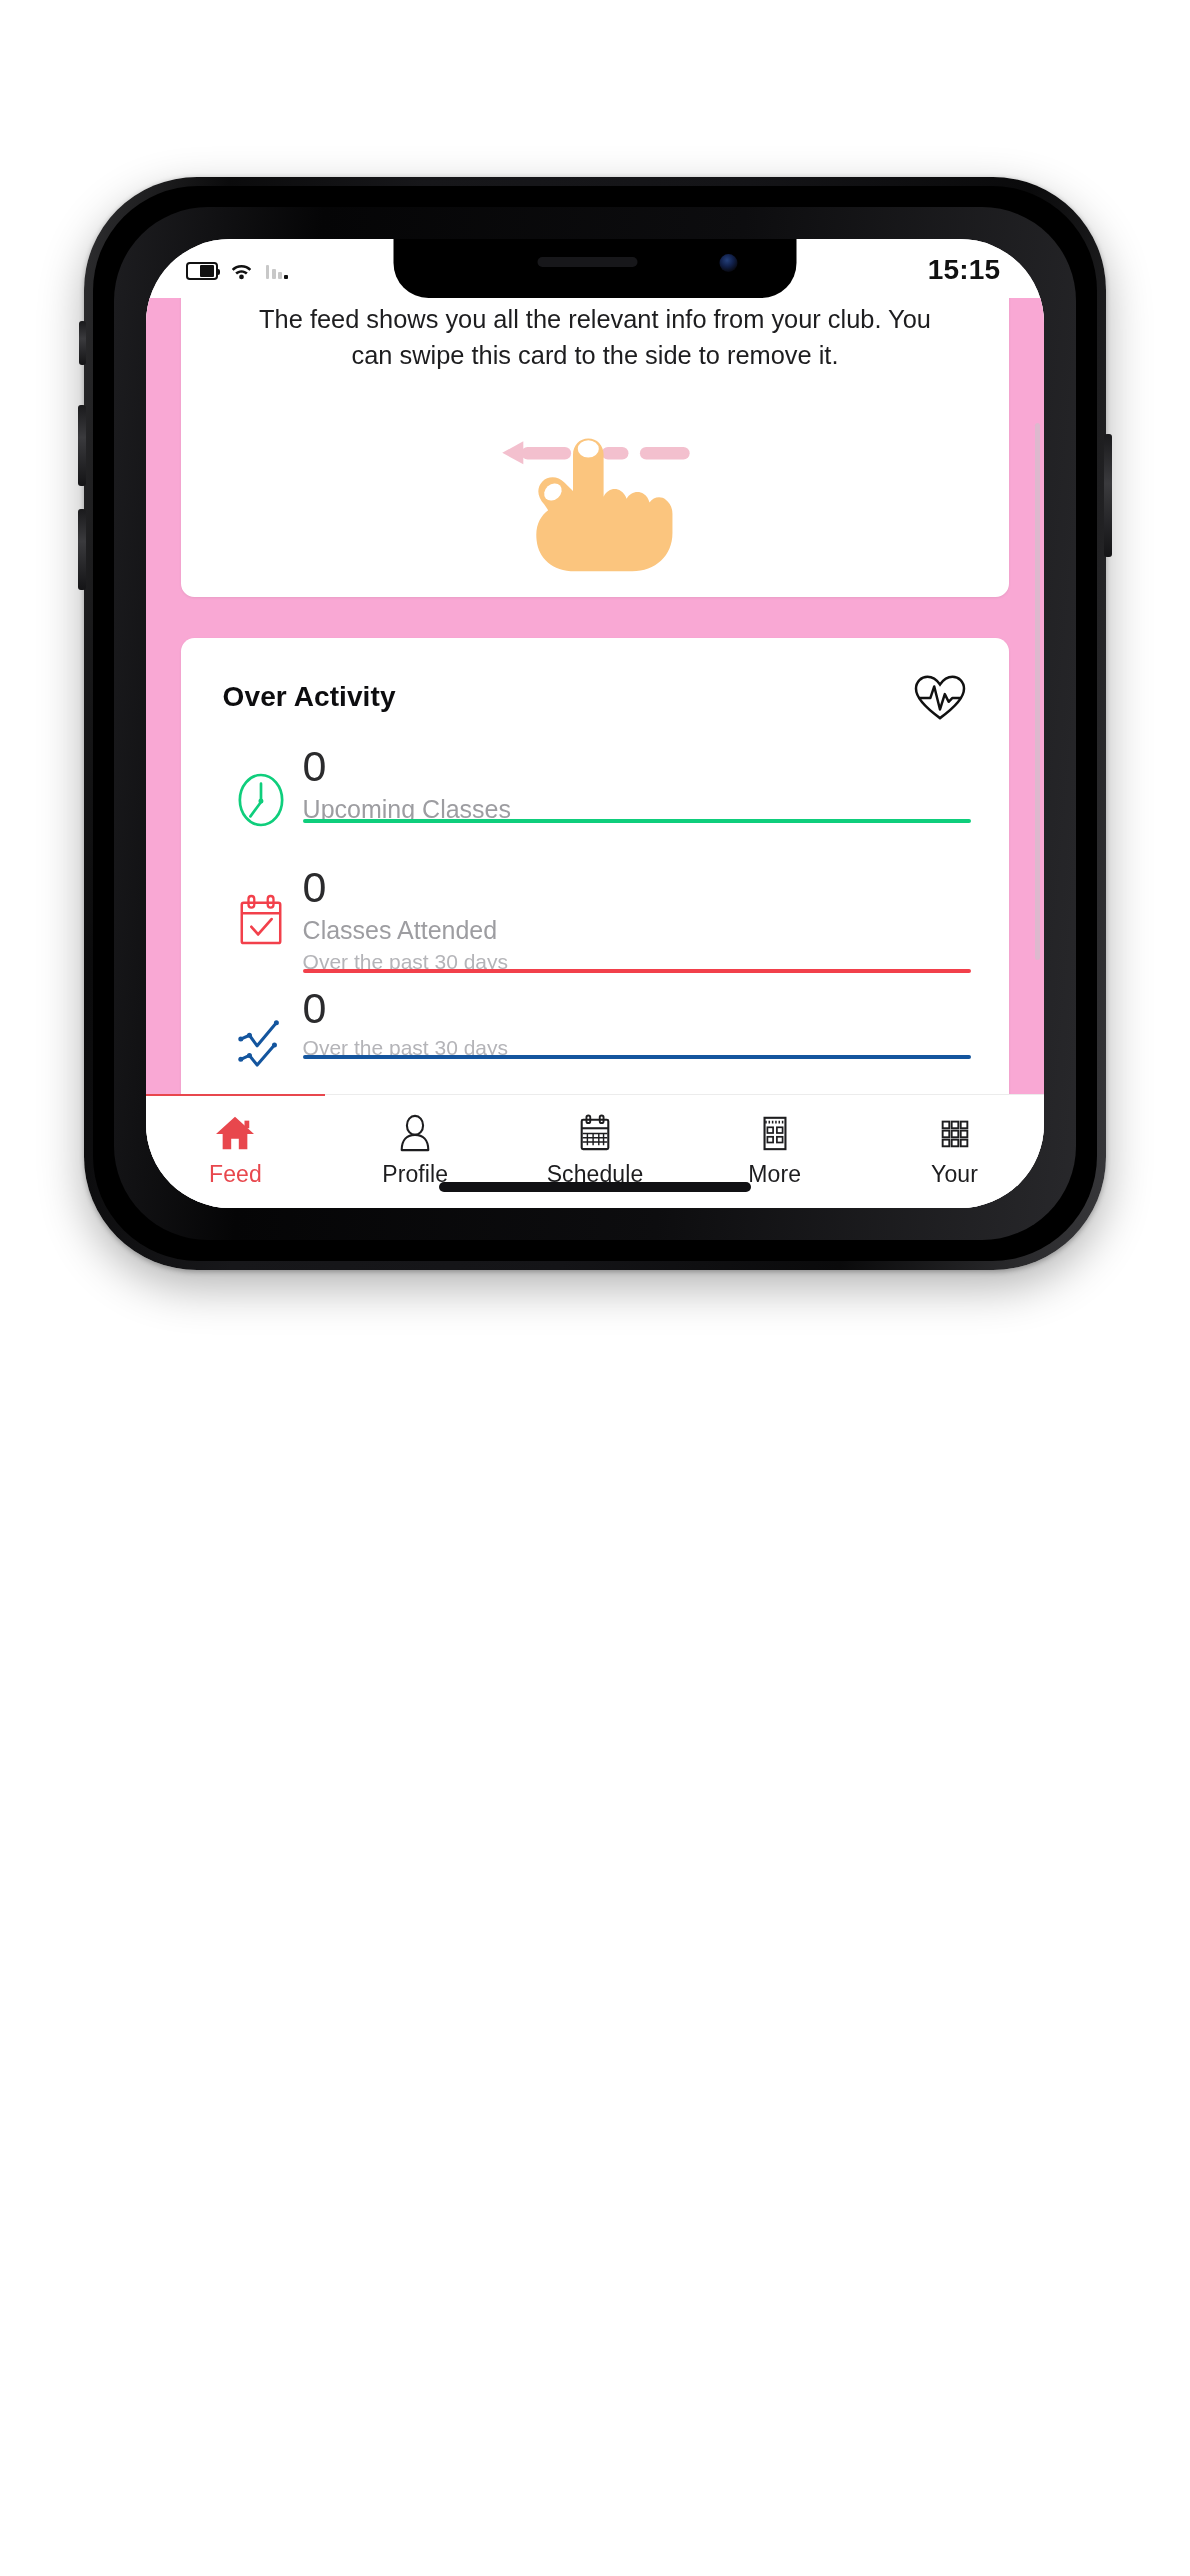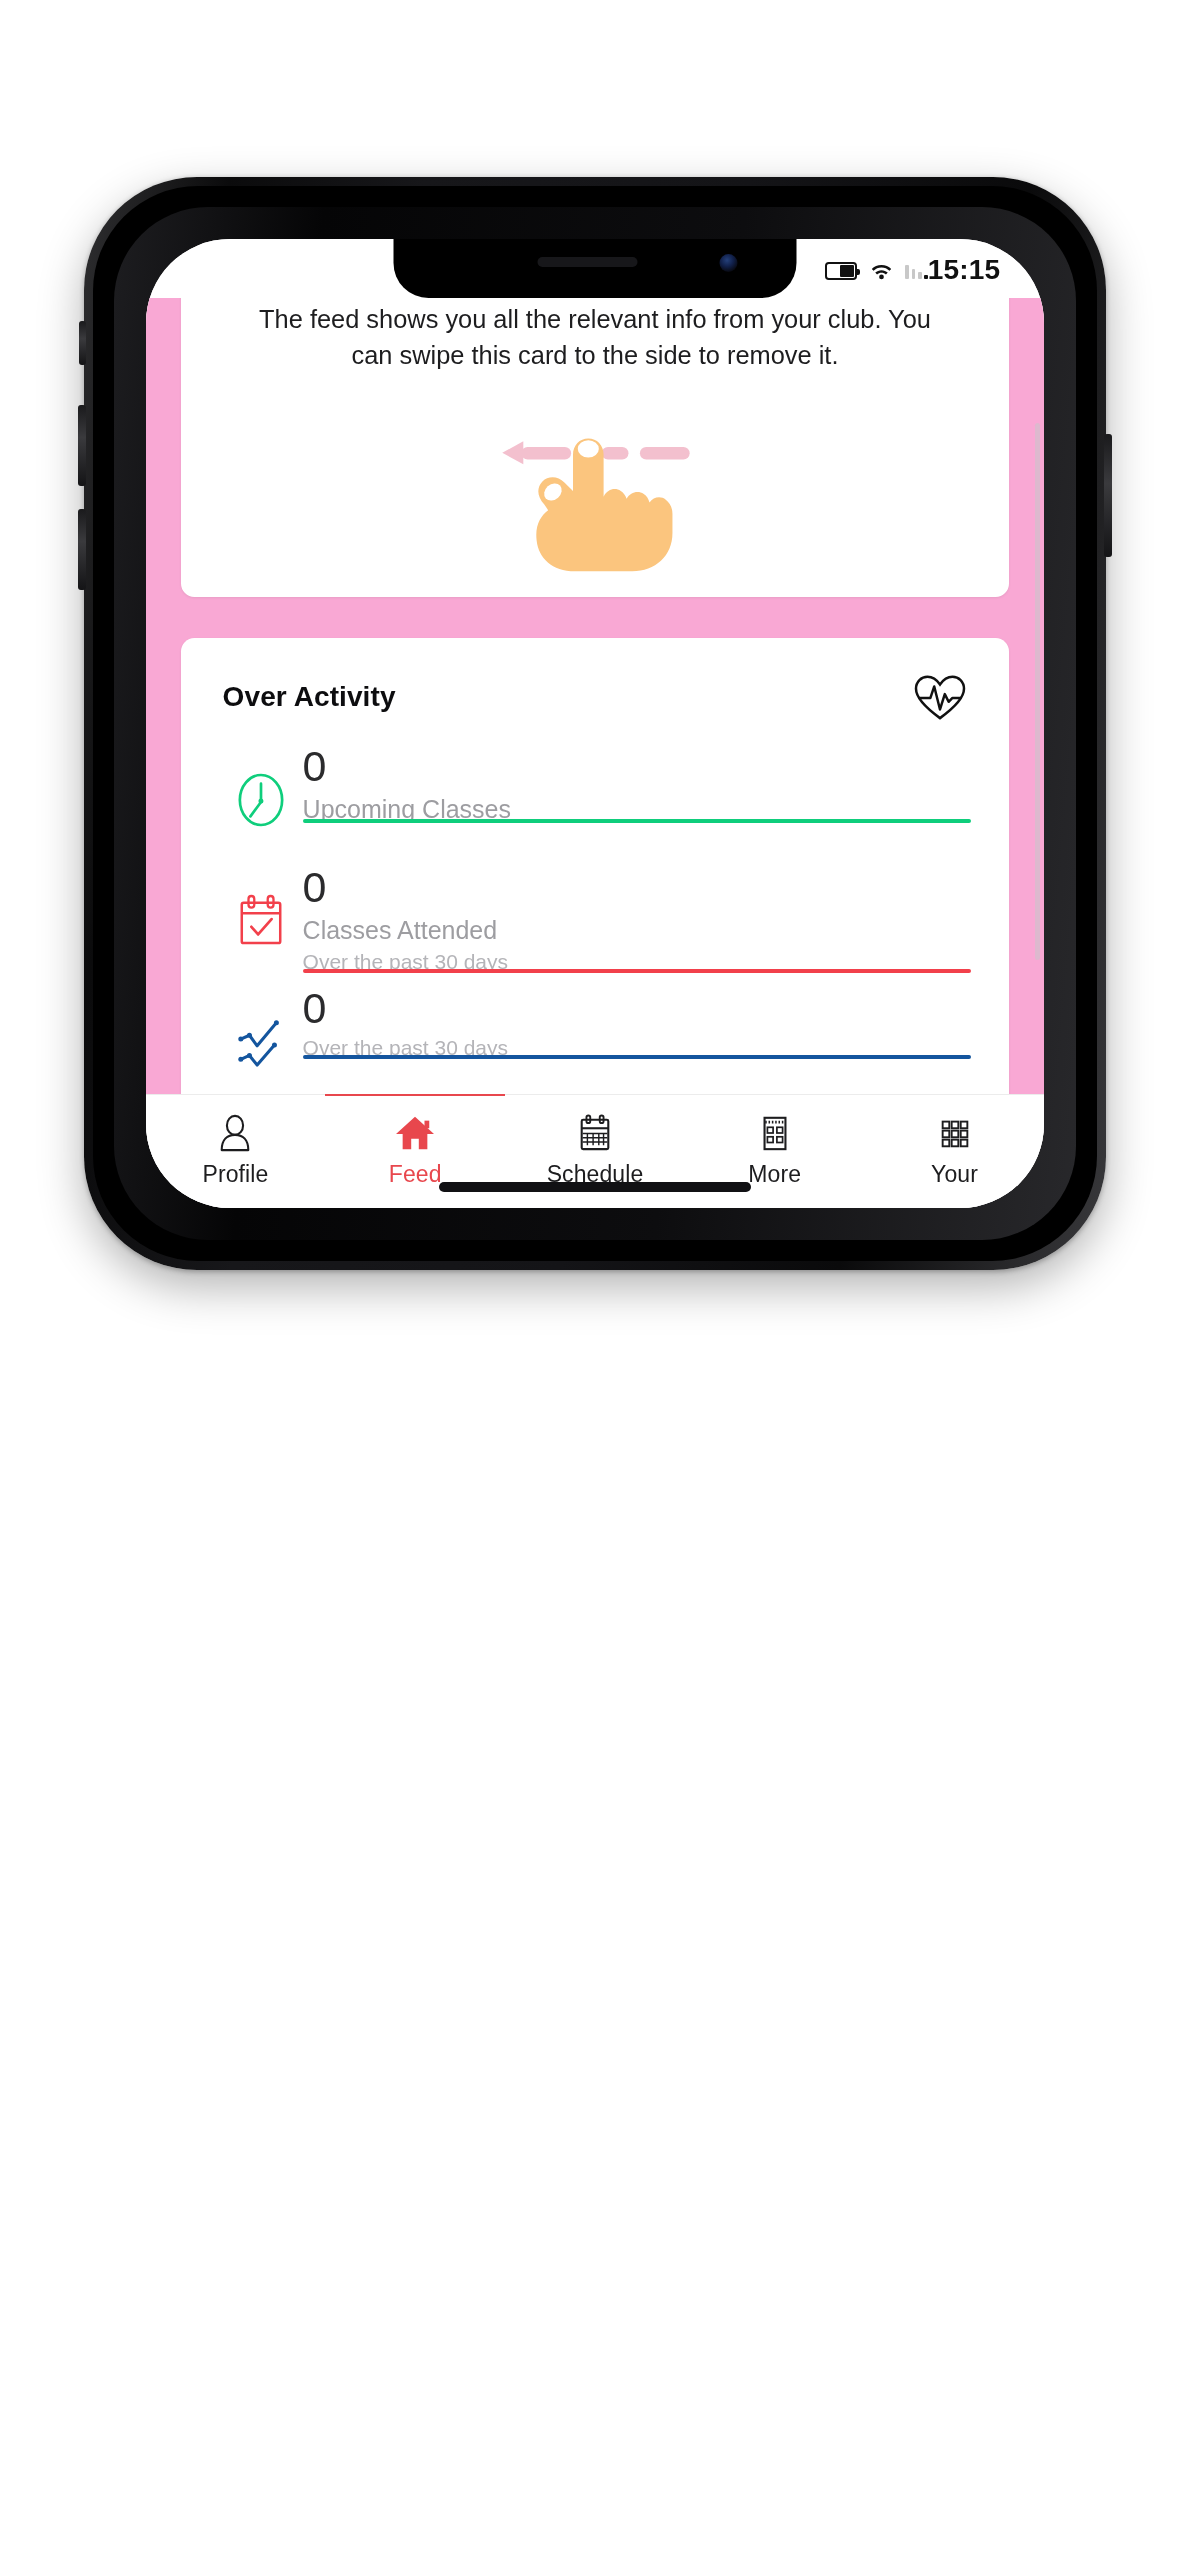--- a/index.html
+++ b/index.html
@@ -105,21 +105,21 @@
   .status-bar {
     position: absolute;
     top: 0;
     left: 0;
     right: 0;
     height: 59px;
     z-index: 35;
     background: #ffffff;
     display: flex;
     align-items: center;
-    justify-content: flex-end;
+    justify-content: space-between;
     padding: 0 44px 0 40px;
     box-sizing: border-box;
   }
   .status-left {
     display: flex;
     align-items: center;
     gap: 12.5px;
     padding-top: 5.8px;
   }
   .battery-ico {
@@ -501,39 +501,39 @@
                 </div>
 
               </div>
             </div>
 
             <div class="scrollbar"></div>
           </div>
 
           <div class="tab-bar">
 
-            <div class="tab">
-              <span class="tab-ico">
-                <svg viewBox="0 0 44 40" width="42" height="38" aria-hidden="true">
-                  <ellipse cx="22" cy="12" rx="8.5" ry="10" fill="none" stroke="#1D1D1F" stroke-width="2.2"></ellipse>
-                  <path d="M8 38 C8 27 14 22 22 22 C30 22 36 27 36 38 Z" fill="none" stroke="#1D1D1F" stroke-width="2.2" stroke-linejoin="round"></path>
-                </svg>
-              </span>
-              <span class="tab-label">Profile</span>
-            </div>
-
             <div class="tab active">
               <div class="tab-indicator"></div>
               <span class="tab-ico">
                 <svg viewBox="0 0 44 40" width="42" height="38" aria-hidden="true">
                   <path d="M22 3 L42 21 L35 21 L35 37 L26 37 L26 26 L18 26 L18 37 L9 37 L9 21 L2 21 Z" fill="#E8474D"></path>
                   <rect x="32" y="7" width="5" height="8" fill="#E8474D"></rect>
                 </svg>
               </span>
               <span class="tab-label">Feed</span>
+            </div>
+
+            <div class="tab">
+              <span class="tab-ico">
+                <svg viewBox="0 0 44 40" width="42" height="38" aria-hidden="true">
+                  <ellipse cx="22" cy="12" rx="8.5" ry="10" fill="none" stroke="#1D1D1F" stroke-width="2.2"></ellipse>
+                  <path d="M8 38 C8 27 14 22 22 22 C30 22 36 27 36 38 Z" fill="none" stroke="#1D1D1F" stroke-width="2.2" stroke-linejoin="round"></path>
+                </svg>
+              </span>
+              <span class="tab-label">Profile</span>
             </div>
 
             <div class="tab">
               <span class="tab-ico">
                 <svg viewBox="0 0 44 40" width="42" height="38" aria-hidden="true">
                   <rect x="8" y="6" width="28" height="31" rx="1.5" fill="none" stroke="#1D1D1F" stroke-width="2.2"></rect>
                   <path d="M8 15 L36 15" stroke="#1D1D1F" stroke-width="2.2"></path>
                   <rect x="13" y="1.5" width="4" height="8" rx="2" fill="none" stroke="#1D1D1F" stroke-width="2"></rect>
                   <rect x="27" y="1.5" width="4" height="8" rx="2" fill="none" stroke="#1D1D1F" stroke-width="2"></rect>
                   <g stroke="#1D1D1F" stroke-width="1.5">

